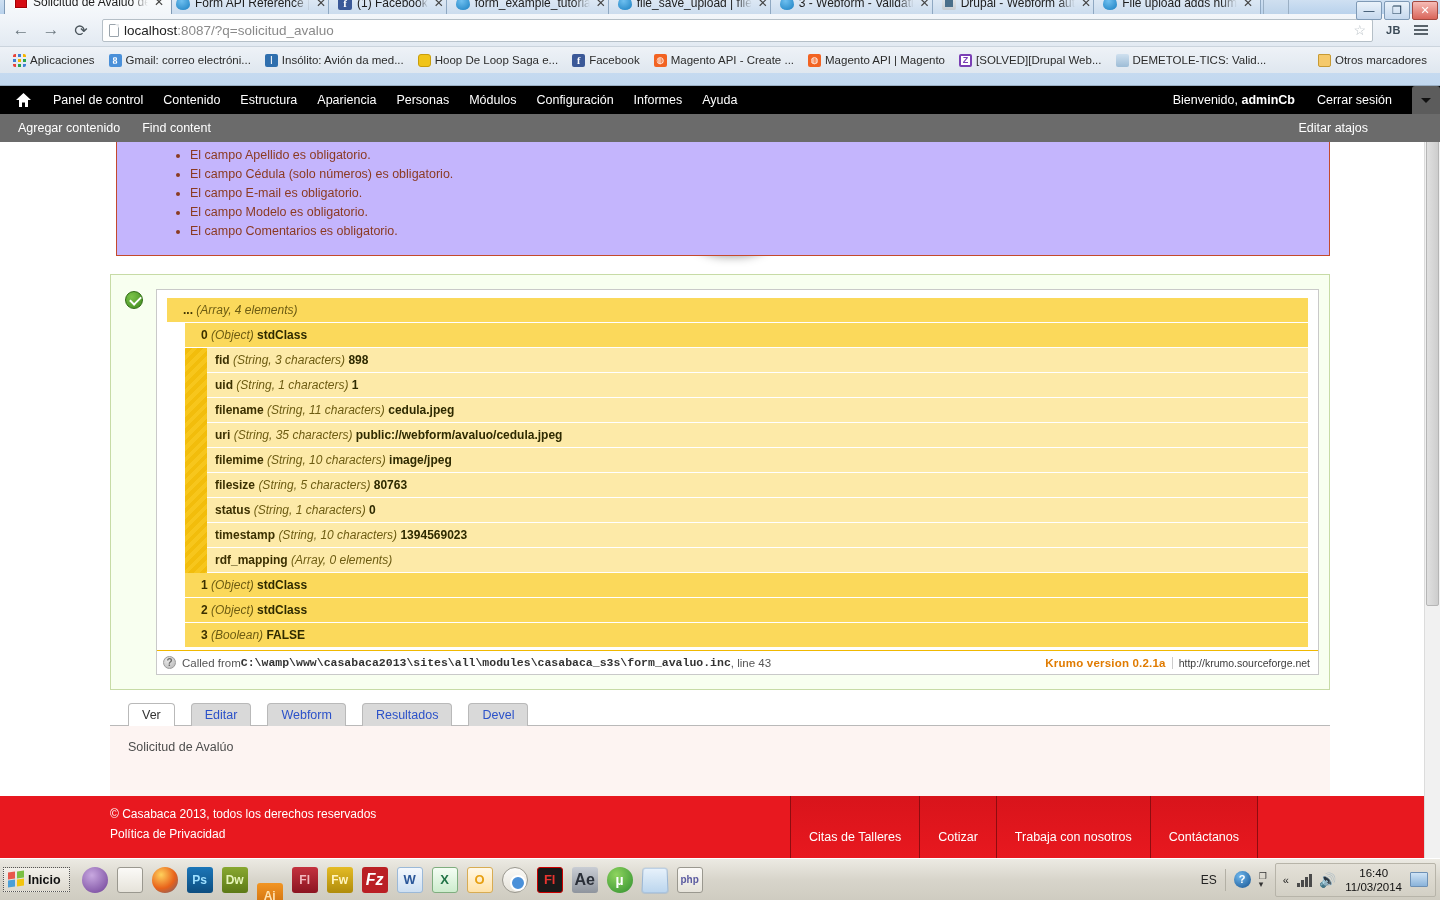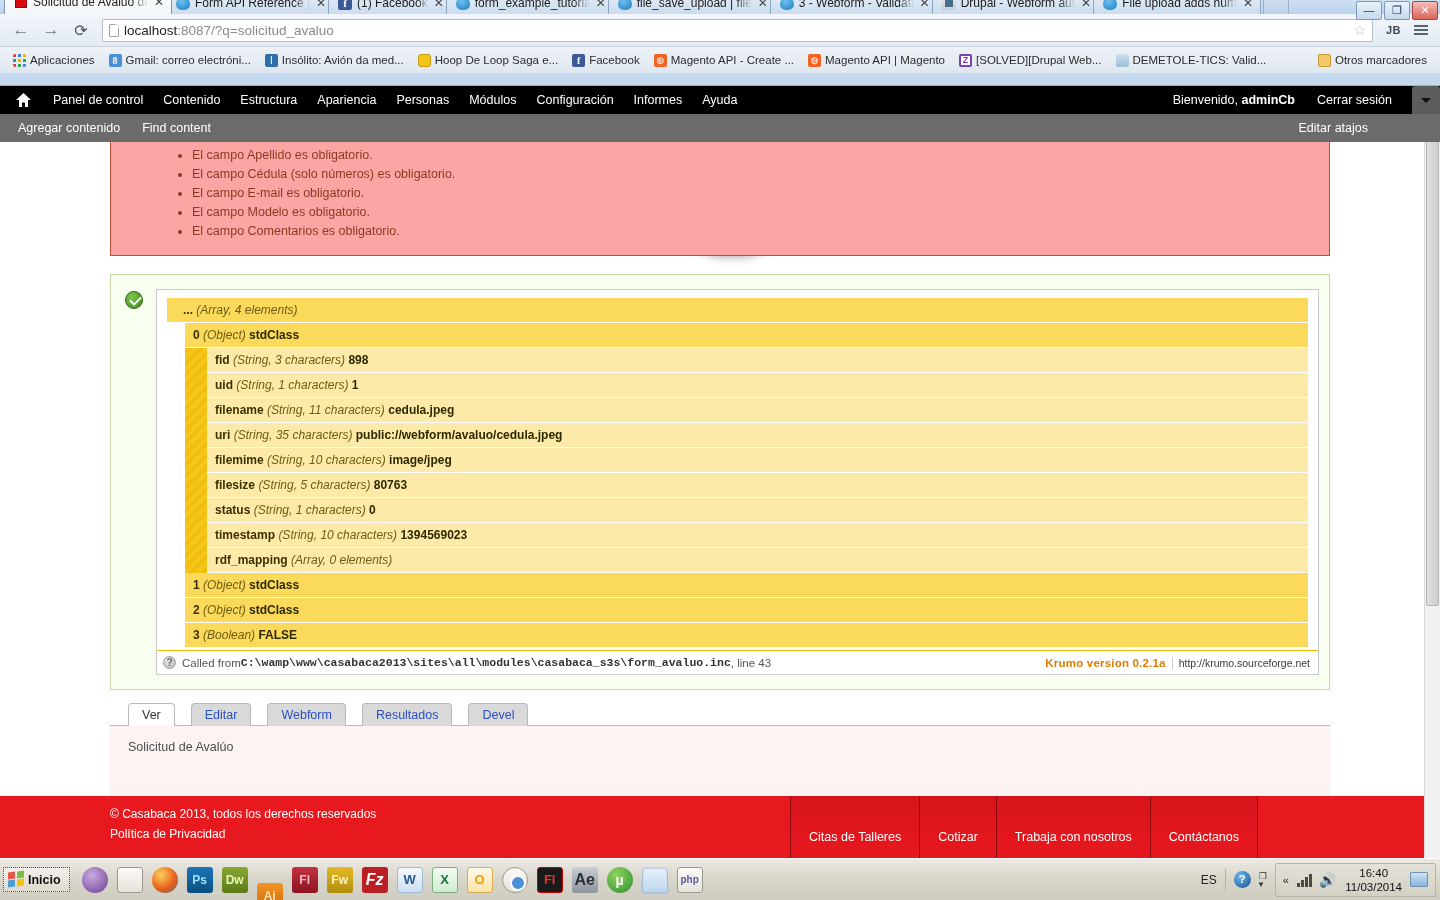--- a/index.html
+++ b/index.html
@@ -228,24 +228,25 @@
     border-radius: 0 0 54px 54px;
     box-shadow: 0 5px 10px rgba(0,0,0,.35);
     z-index: 1;
   }
   .content-wrap { padding: 0 110px 0 110px; position: relative; z-index: 2; }
 
   
   .messages-error {
     border: 1px solid #c44a2c;
     border-top: none;
-    background: #fca5a5;
-    padding: 4px 0 14px 17px;
+    background: #c4b5fd;
+    padding: 4px 0 14px 9px;
     margin-bottom: 18px;
     position: relative;
+    margin-left: 6px;
   }
   .messages-error ul { list-style: none; padding: 0 0 0 50px; }
   .messages-error li {
     color: #8b3a22;
     font-size: 12.5px;
     line-height: 19px;
     position: relative;
     padding-left: 14px;
   }
   .messages-error li::before {
@@ -286,21 +287,21 @@
   }
   .krumo-inner { padding: 8px 10px 2px 10px; }
   .k-node {
     background: #fbd95b;
     border-bottom: 1px solid #fff;
     padding: 5px 0 5px 16px;
     color: #3b3000;
     font-size: 12px;
   }
   .k-node.lvl1 { padding-left: 16px; }
-  .k-node.lvl2 { margin-left: 18px; background: #fbd95b; padding-left: 8px; }
+  .k-node.lvl2 { margin-left: 18px; background: #fbd95b; padding-left: 16px; }
   .k-child-wrap {
     margin-left: 18px;
     background: repeating-linear-gradient(-45deg, #f7c61c 0 4px, #f2bd0c 4px 8px);
     padding-left: 22px;
   }
   .k-leaf {
     background: #fdeaa8;
     border-bottom: 1px solid #fff;
     padding: 5px 0 5px 8px;
     color: #3b3000;

